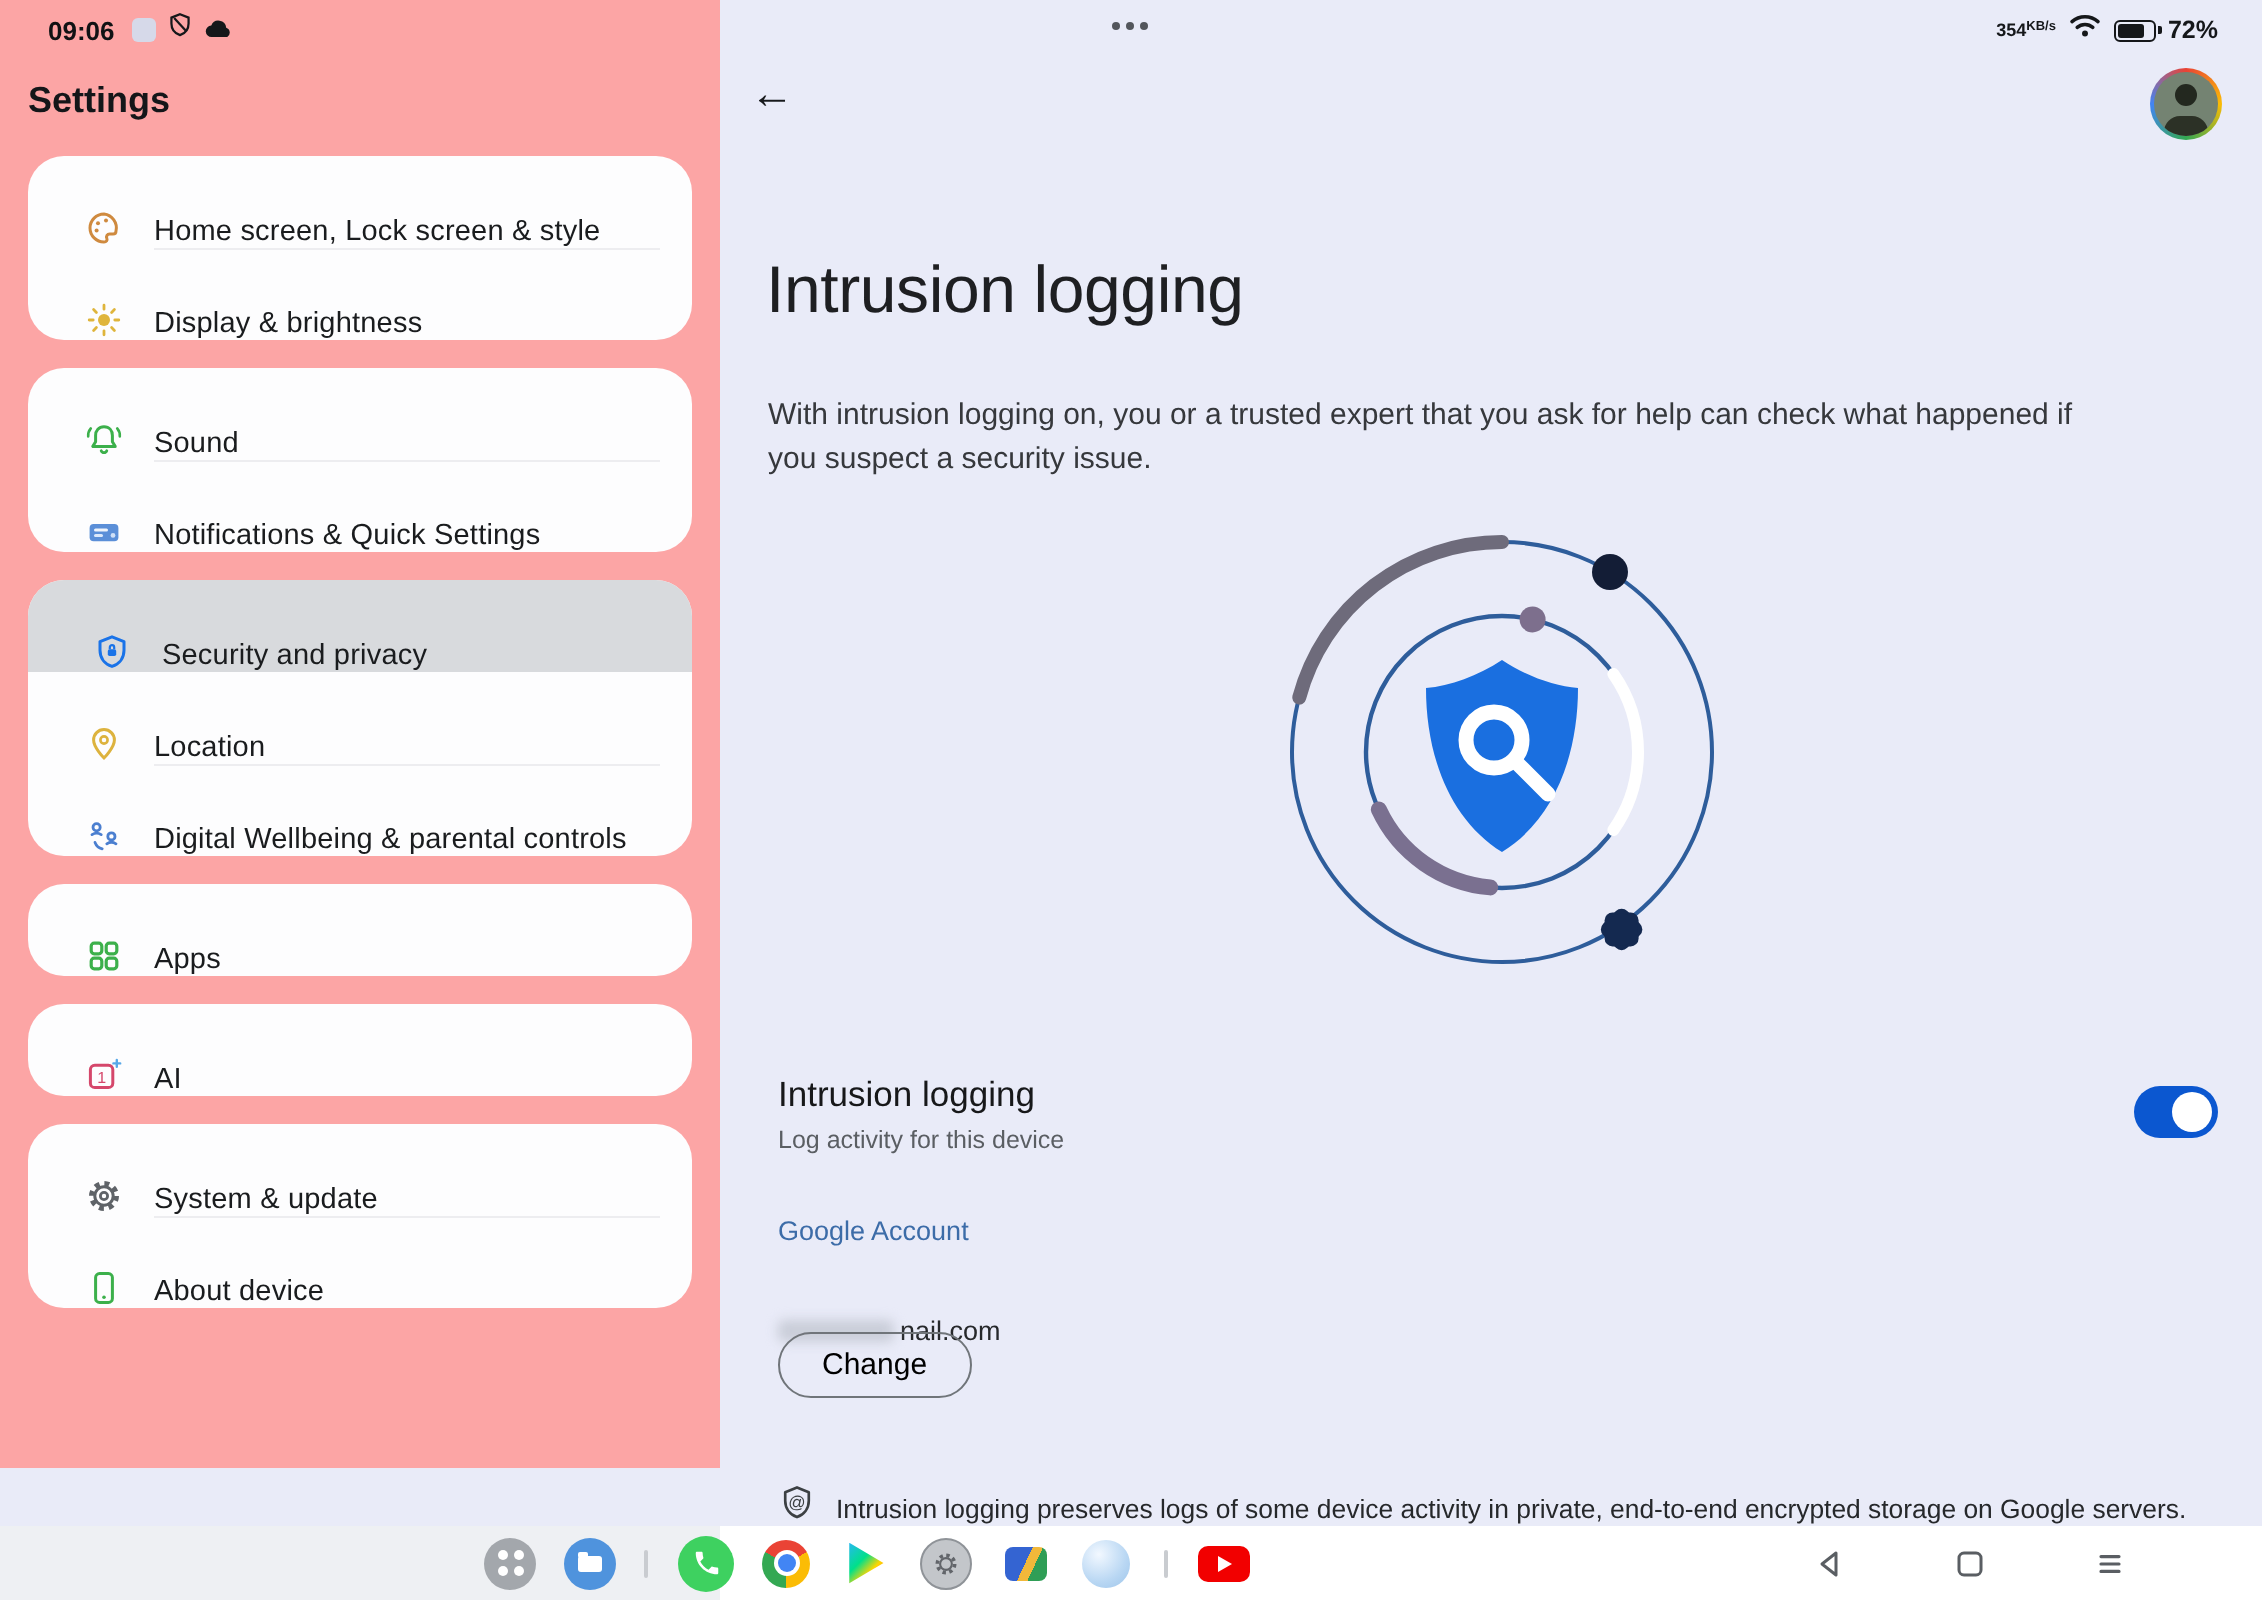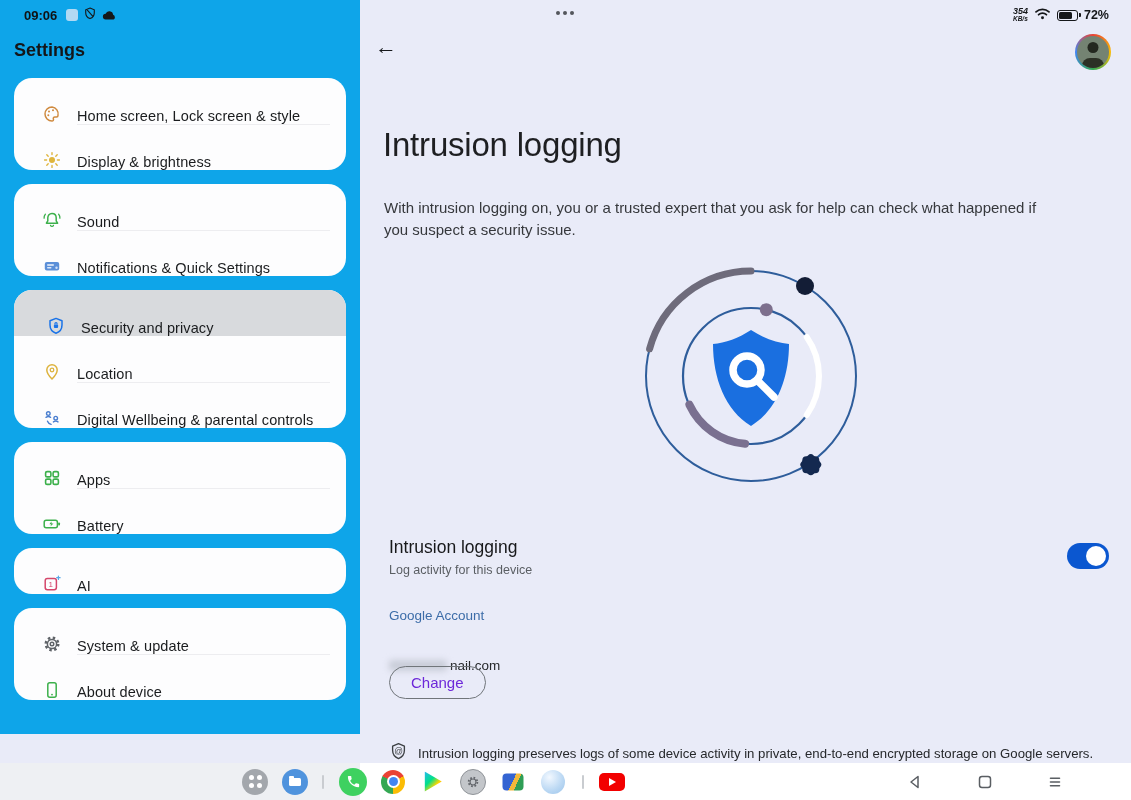--- a/index.html
+++ b/index.html
@@ -1,19 +1,19 @@
 <!DOCTYPE html>
 <html><head>
 <meta charset="utf-8">
 <style>
   html,body{margin:0;padding:0;}
   body{font-family:"Liberation Sans","DejaVu Sans",sans-serif;background:#fff;}
   .screen{position:relative;width:1131px;height:800px;overflow:hidden;background:#e9ebf8;}
   
-  .left-pane{position:absolute;left:0;top:0;width:360px;height:734px;background:#0ea5e9;}
+  .left-pane{position:absolute;left:0;top:0;width:360px;height:734px;background:#fca5a5;}
   .status-left{position:absolute;left:24px;top:6px;display:flex;align-items:center;gap:9px;}
   .status-time{font-size:13px;font-weight:700;color:#101214;}
   .status-ic{display:flex;align-items:center;gap:6px;}
   .faded-sq{width:12px;height:12px;border-radius:3px;background:#cfe2f4;opacity:.85;}
   .sidebar-title{position:absolute;left:14px;top:40px;font-size:18px;font-weight:700;color:#141619;}
   .cards{position:absolute;left:0;top:78px;right:0;}
   .card{background:#fdfdfe;border-radius:18px;margin:0 14px 14px;overflow:hidden;}
   .row{height:46px;display:flex;align-items:flex-end;padding-left:28px;position:relative;cursor:default;}
   .row .ic{width:20px;height:20px;flex:0 0 20px;margin-right:15px;display:flex;align-items:center;justify-content:center;}
   .row .lbl{font-size:14.5px;color:#1a1c1e;letter-spacing:.1px;white-space:nowrap;}
@@ -22,38 +22,38 @@
   .row.selected + .row::before{background:transparent;}
   
   .right-pane{position:absolute;left:360px;top:0;width:771px;height:800px;background:#e9ebf8;}
   .more-dots{position:absolute;top:11px;left:556px;width:4px;height:4px;border-radius:50%;background:#53565c;box-shadow:7px 0 0 #53565c,14px 0 0 #53565c;}
   .back-btn{position:absolute;left:375px;top:36px;font-size:22px;color:#17191c;line-height:1;cursor:pointer;}
   .avatar{position:absolute;top:34px;right:20px;width:36px;height:36px;border-radius:50%;background:conic-gradient(#ea4335,#fbbc05,#34a853,#4285f4,#ea4335);padding:2px;box-sizing:border-box;cursor:pointer;}
   .avatar-inner{width:32px;height:32px;border-radius:50%;background:#748372;position:relative;overflow:hidden;}
   .avatar-inner::before{content:"";position:absolute;top:6px;left:50%;transform:translateX(-50%);width:11px;height:11px;border-radius:50%;background:#23281f;}
   .avatar-inner::after{content:"";position:absolute;bottom:-4px;left:50%;transform:translateX(-50%);width:22px;height:14px;border-radius:8px 8px 0 0;background:#2c3126;}
   .status-right{position:absolute;top:6px;right:22px;display:flex;align-items:center;gap:6px;}
-  .net-speed{display:flex;flex-direction:column;align-items:flex-start;line-height:1;font-style:italic;}
+  .net-speed{display:flex;flex-direction:row;align-items:flex-start;line-height:1;}
   .net-speed .v{font-size:9px;font-weight:700;color:#15171a;}
   .net-speed .u{font-size:6.5px;font-weight:700;color:#15171a;}
   .batt{width:21px;height:11px;border:1.5px solid #15171a;border-radius:3px;position:relative;box-sizing:border-box;}
   .batt::before{content:"";position:absolute;left:1px;top:1px;bottom:1px;width:70%;background:#15171a;border-radius:1.5px;}
   .batt::after{content:"";position:absolute;right:-4px;top:2.5px;width:2px;height:4px;background:#15171a;border-radius:0 1px 1px 0;}
   .batt-pct{font-size:12.5px;font-weight:600;color:#15171a;}
   .page-title{position:absolute;left:383px;top:126px;font-size:33px;font-weight:400;color:#1e1f22;letter-spacing:-.2px;}
   .page-desc{position:absolute;left:384px;top:197px;width:678px;font-size:15px;line-height:21.5px;color:#36383c;}
   .illus{position:absolute;left:641px;top:266px;width:220px;height:220px;}
   .toggle-label{position:absolute;left:389px;top:537px;font-size:17.5px;color:#17181a;}
   .toggle-sub{position:absolute;left:389px;top:563px;font-size:12.5px;color:#5a5e63;}
   .toggle{position:absolute;top:543px;right:22px;width:42px;height:26px;border-radius:13px;background:#0b57d0;cursor:pointer;}
   .toggle::after{content:"";position:absolute;top:3px;right:3px;width:20px;height:20px;border-radius:50%;background:#fff;}
   .acct-label{position:absolute;left:389px;top:608px;font-size:13.5px;font-weight:500;color:#3c6ca8;}
   .acct-email{position:absolute;left:389px;top:630px;font-size:13.5px;color:#26282b;display:flex;align-items:center;margin-top:28px;}
   .smudge{display:inline-block;width:58px;height:11px;border-radius:3px;background:#c9cdd8;filter:blur(3px);margin-right:3px;}
-  .change-btn{position:absolute;left:389px;top:666px;height:33px;padding:0 21px;border:1px solid #70757a;border-radius:17px;background:transparent;font-size:15px;color:#6d28d9;font-family:inherit;display:flex;align-items:center;cursor:pointer;}
+  .change-btn{position:absolute;left:389px;top:666px;height:33px;padding:0 21px;border:1px solid #70757a;border-radius:17px;background:transparent;font-size:15px;color:#000000;font-family:inherit;display:flex;align-items:center;cursor:pointer;}
   .footer-note{position:absolute;left:389px;top:742px;display:flex;align-items:center;gap:10px;}
   .footer-note .txt{font-size:13.2px;color:#26282b;white-space:nowrap;}
   
   .taskbar{position:absolute;left:0;right:0;bottom:0;height:37px;background:#fff;}
   .taskbar .left-bg{position:absolute;left:0;top:0;bottom:0;width:360px;background:#eef0f3;}
   .tbi{position:absolute;top:50%;transform:translate(-50%,-50%);cursor:pointer;display:flex;align-items:center;justify-content:center;}
   .tbdiv{width:2px;height:14px;background:#c9ccd0;border-radius:1px;cursor:default;}
   .drawer{width:26px;height:26px;border-radius:50%;background:#a3a7ac;position:relative;}
   .drawer::before{content:"";position:absolute;left:6.5px;top:6.5px;width:5px;height:5px;border-radius:50%;background:#fff;box-shadow:8px 0 0 #fff,0 8px 0 #fff,8px 8px 0 #fff;}
   .files{width:26px;height:26px;border-radius:50%;background:#4f93dd;position:relative;}
@@ -180,30 +180,20 @@
           <span class="ic">
               <svg width="20" height="20" viewBox="0 0 20 20" fill="none" stroke="#3cb04b" stroke-width="1.6">
                 <rect x="3.6" y="3.6" width="5.3" height="5.3" rx="1.5"></rect>
                 <rect x="11.1" y="3.6" width="5.3" height="5.3" rx="1.5"></rect>
                 <rect x="3.6" y="11.1" width="5.3" height="5.3" rx="1.5"></rect>
                 <rect x="11.1" y="11.1" width="5.3" height="5.3" rx="1.5"></rect>
               </svg>
             </span>
           <span class="lbl">Apps</span>
         </div>
-        <div class="row">
-          <span class="ic">
-              <svg width="20" height="20" viewBox="0 0 20 20" fill="none">
-                <rect x="2.2" y="6.2" width="13.2" height="7.6" rx="2" stroke="#3cb04b" stroke-width="1.5"></rect>
-                <rect x="16.2" y="8.5" width="1.8" height="3" rx=".8" fill="#3cb04b"></rect>
-                <path d="M9.4 7.4 7.4 10.3h1.9l-.9 2.3 3.1-3.2H9.6Z" fill="#3cb04b"></path>
-              </svg>
-            </span>
-          <span class="lbl">Battery</span>
-        </div>
       </div>
 
       <div class="card">
         <div class="row">
           <span class="ic">
               <svg width="20" height="20" viewBox="0 0 20 20">
                 <rect x="3.2" y="4.6" width="11.2" height="11.2" rx="2.2" fill="none" stroke="#d5476b" stroke-width="1.5"></rect>
                 <text x="8.8" y="13.4" font-size="8" text-anchor="middle" fill="#d5476b" font-family="sans-serif">1</text>
                 <path d="M16.4 2v3.4M14.7 3.7h3.4" stroke="#58a8e8" stroke-width="1.2" stroke-linecap="round"></path>
               </svg>

